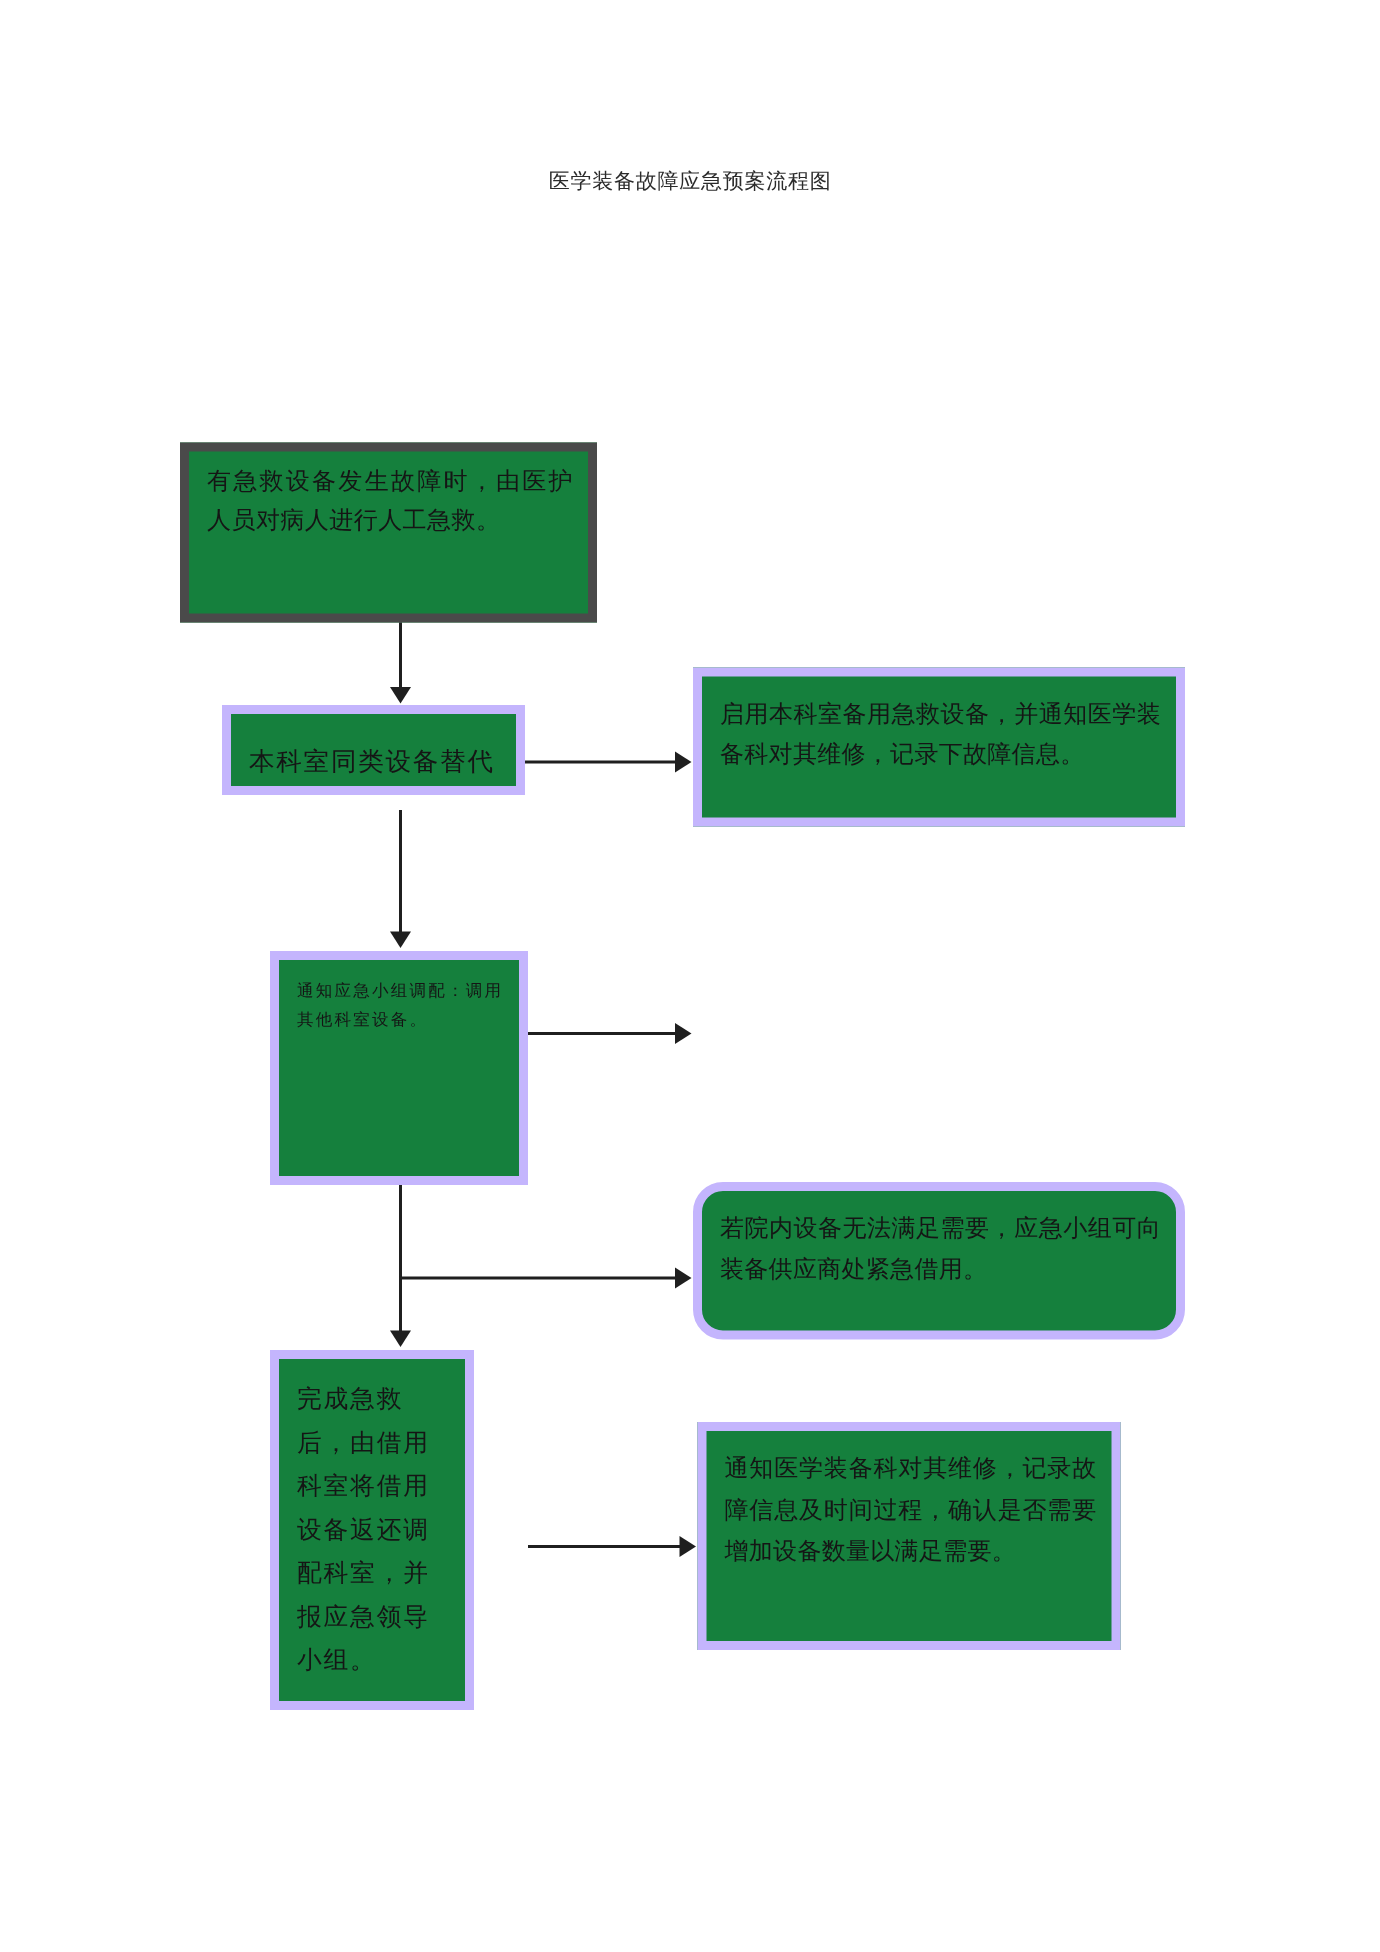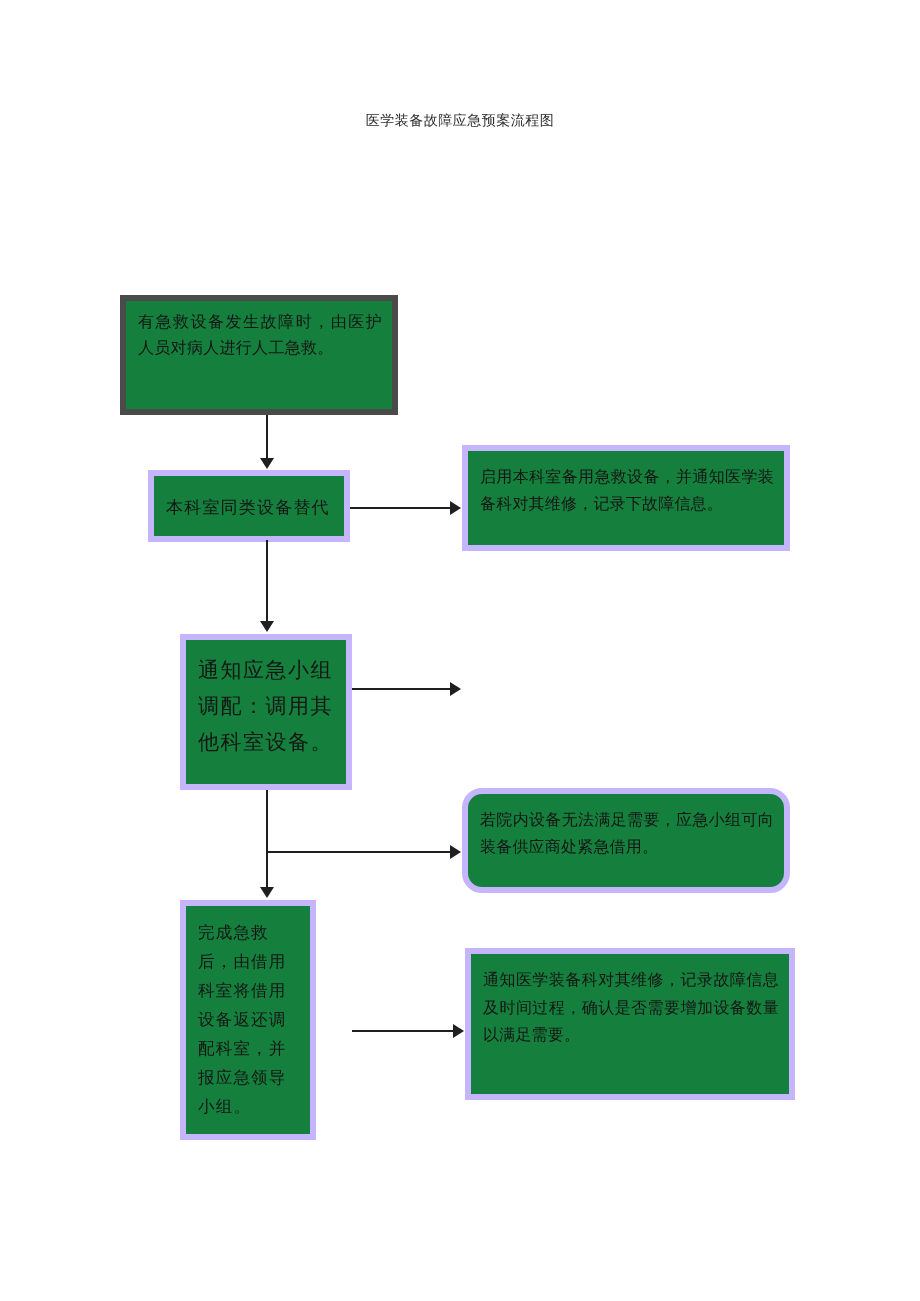--- a/index.html
+++ b/index.html
@@ -43,33 +43,33 @@
     font-size: 16.5px;
     line-height: 1.62;
     color: #151515;
     letter-spacing: 0.2px;
     text-align: justify;
     font-family: "Liberation Serif", "DejaVu Serif", serif;
   }
   
   #n1 { left: 120px; top: 295px; width: 278px; height: 120px; border-color: #4a4a4a; }
   #n1 .txt { font-size: 16px; line-height: 1.65; letter-spacing: 0.3px; }
-  #n2 { left: 148px; top: 470px; width: 202px; height: 72px; }
+  #n2 { left: 148px; top: 470px; width: 202px; height: 60px; }
   #n2 .txt { top: 18px; font-size: 17px; letter-spacing: 1.2px; }
   #n3 { left: 462px; top: 445px; width: 328px; height: 106px; }
   #n3 .txt { top: 12px; font-size: 16px; line-height: 1.7; }
   #n4 { left: 180px; top: 634px; width: 172px; height: 156px; }
-  #n4 .txt { top: 12px; font-size: 21px; line-height: 1.72; letter-spacing: 1.5px; text-align: left; }
+  #n4 .txt { top: 12px; font-size: 11px; line-height: 1.72; letter-spacing: 1.5px; text-align: left; }
   #n5 { left: 462px; top: 635px; width: 328px; height: 113px; }
   #n5 .txt { top: 12px; font-size: 16px; line-height: 1.7; }
   #n6 { left: 462px; top: 788px; width: 328px; height: 105px; border-radius: 20px; }
   #n6 .txt { top: 12px; font-size: 16px; line-height: 1.7; }
   #n7 { left: 180px; top: 900px; width: 136px; height: 240px; }
   #n7 .txt { top: 12px; font-size: 16.5px; line-height: 1.76; letter-spacing: 1.2px; text-align: left; }
-  #n8 { left: 465px; top: 948px; width: 330px; height: 152px; }
+  #n8 { left: 465px; top: 948px; width: 282px; height: 152px; }
   #n8 .txt { top: 12px; font-size: 16px; line-height: 1.72; }
 
   
   .vline {
     position: absolute;
     width: 2px;
     background: #1f1f1f;
   }
   .hline {
     position: absolute;

